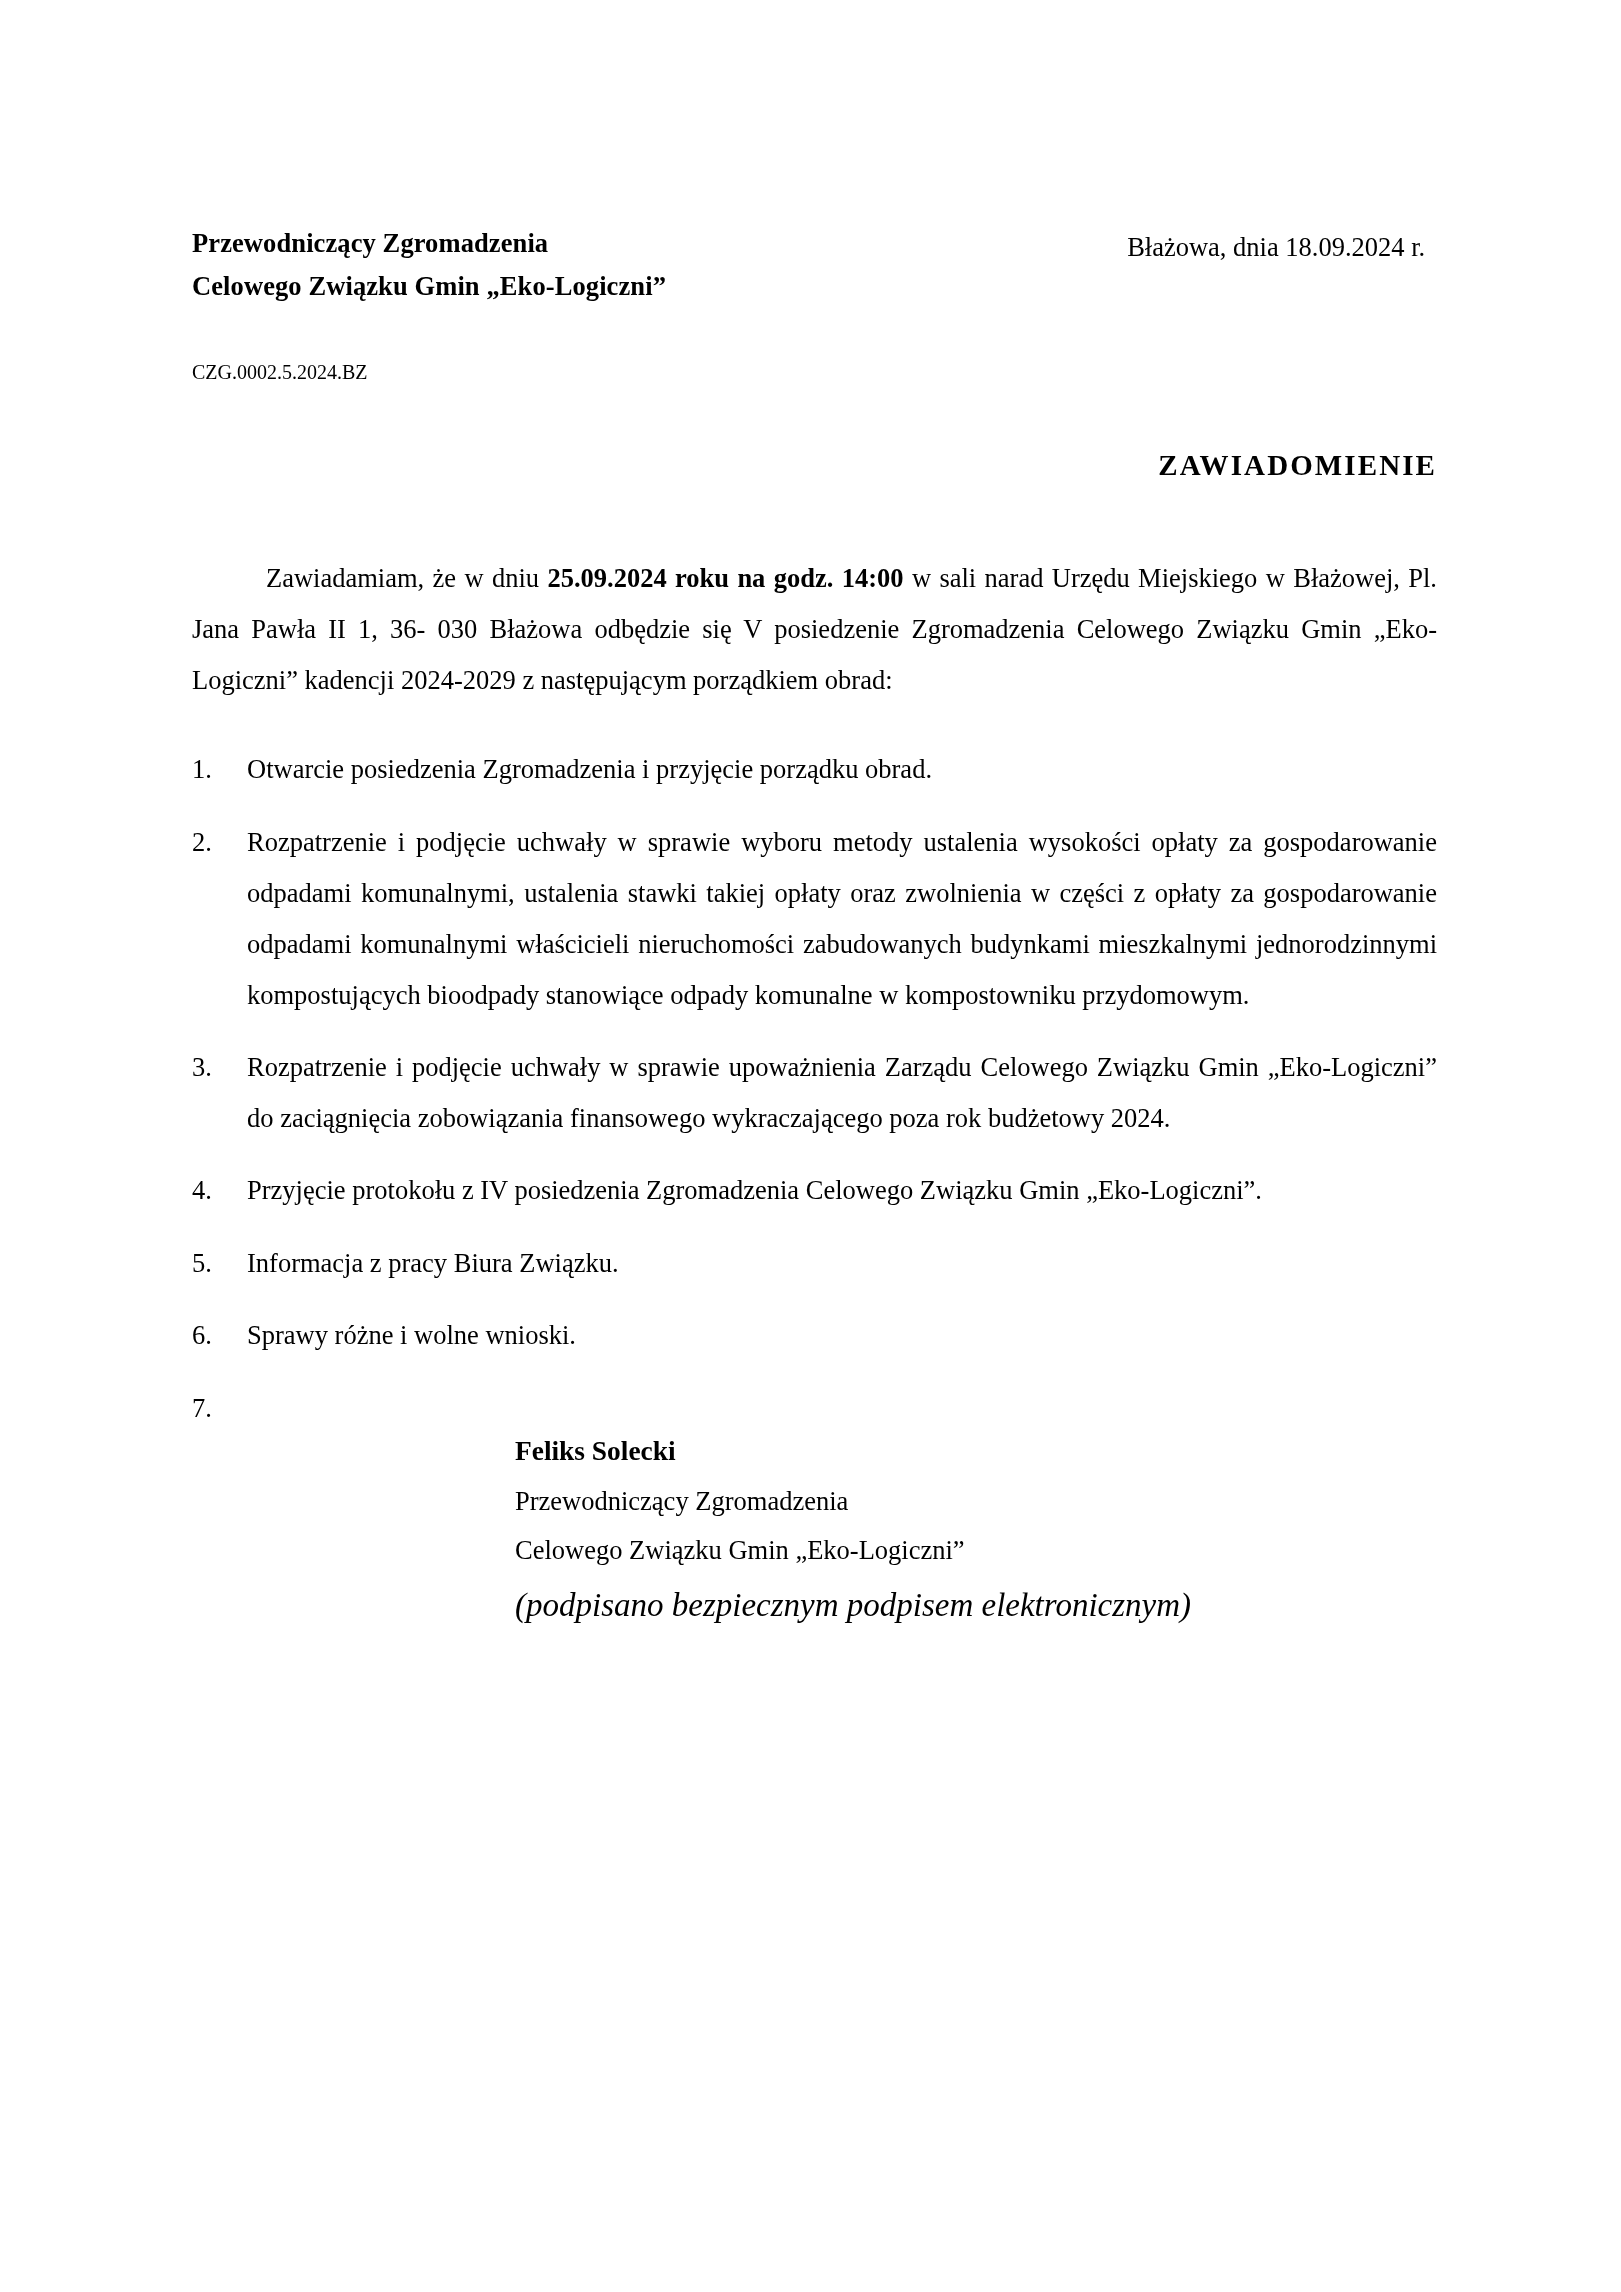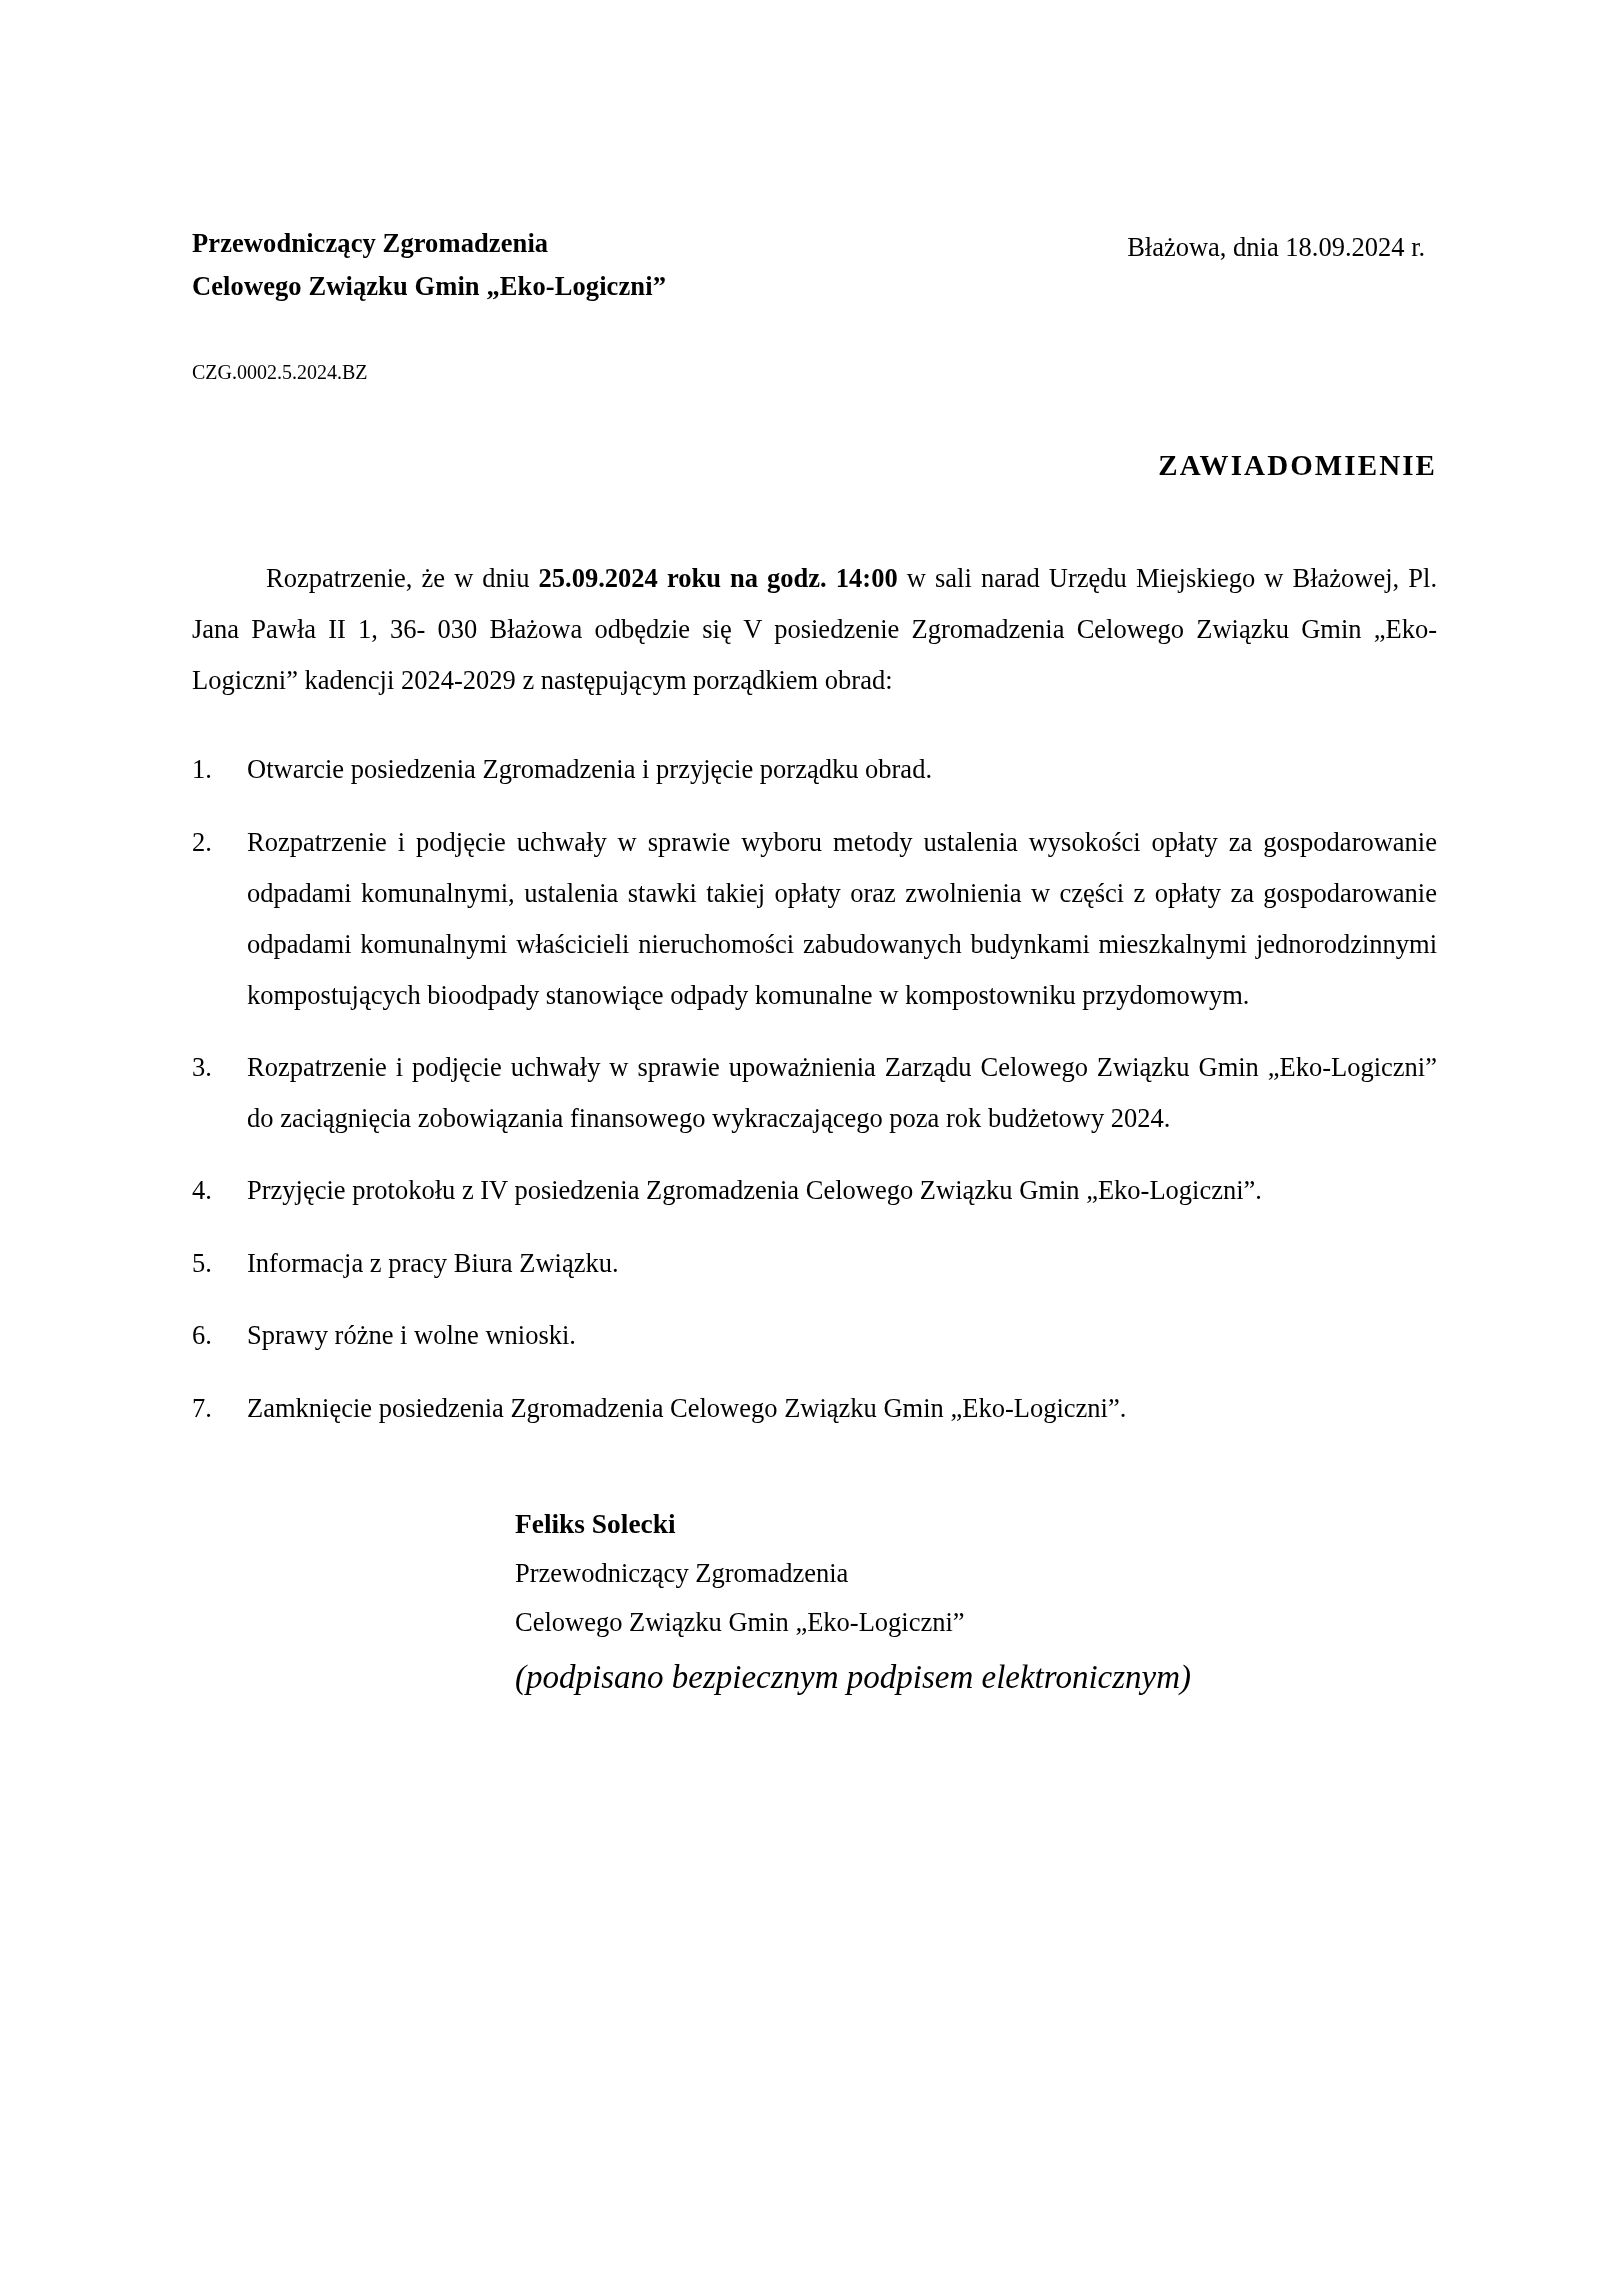--- a/index.html
+++ b/index.html
@@ -147,31 +147,31 @@
         <div class="header-line">Celowego Związku Gmin „Eko-Logiczni”</div>
       </div>
       <div class="header-date">Błażowa, dnia 18.09.2024 r.</div>
     </div>
 
     <div class="ref-number">CZG.0002.5.2024.BZ</div>
 
     <div class="doc-title">ZAWIADOMIENIE</div>
 
     <p class="intro">
-      <span>Rozpatrzenie, że w dniu </span><b>25.09.2024 roku na godz. 14:00</b><span> w sali narad Urzędu Miejskiego w Błażowej, Pl. Jana Pawła II 1, 36- 030 Błażowa odbędzie się V posiedzenie Zgromadzenia Celowego Związku Gmin „Eko- Logiczni” kadencji 2024-2029 z następującym porządkiem obrad:</span>
+      <span>Zawiadamiam, że w dniu </span><b>25.09.2024 roku na godz. 14:00</b><span> w sali narad Urzędu Miejskiego w Błażowej, Pl. Jana Pawła II 1, 36- 030 Błażowa odbędzie się V posiedzenie Zgromadzenia Celowego Związku Gmin „Eko- Logiczni” kadencji 2024-2029 z następującym porządkiem obrad:</span>
     </p>
 
     <ol class="agenda" id="agenda-list">
         <li class="agenda-item single"><span class="agenda-num">1.</span><span>Otwarcie posiedzenia Zgromadzenia i przyjęcie porządku obrad.</span></li>
         <li class="agenda-item"><span class="agenda-num">2.</span><span>Rozpatrzenie i podjęcie uchwały w sprawie wyboru metody ustalenia wysokości opłaty za gospodarowanie odpadami komunalnymi, ustalenia stawki takiej opłaty oraz zwolnienia w części z opłaty za gospodarowanie odpadami komunalnymi właścicieli nieruchomości zabudowanych budynkami mieszkalnymi jednorodzinnymi kompostujących bioodpady stanowiące odpady komunalne w kompostowniku przydomowym.</span></li>
         <li class="agenda-item"><span class="agenda-num">3.</span><span>Rozpatrzenie i podjęcie uchwały w sprawie upoważnienia Zarządu Celowego Związku Gmin „Eko-Logiczni” do zaciągnięcia zobowiązania finansowego wykraczającego poza rok budżetowy 2024.</span></li>
         <li class="agenda-item single"><span class="agenda-num">4.</span><span>Przyjęcie protokołu z IV posiedzenia Zgromadzenia Celowego Związku Gmin „Eko-Logiczni”.</span></li>
         <li class="agenda-item single"><span class="agenda-num">5.</span><span>Informacja z pracy Biura Związku.</span></li>
         <li class="agenda-item single"><span class="agenda-num">6.</span><span>Sprawy różne i wolne wnioski.</span></li>
-        <li class="agenda-item single"><span class="agenda-num">7.</span><span>Zamknięcie posiedzenia Zgromadzenia Celowego Związku Gmin „Eko-Logiczni”.</span></li>
+        <li class="agenda-item single"><span class="agenda-num">7.</span></li>
       </ol>
 
     <div class="signature">
       <div class="sig-name">Feliks Solecki</div>
       <div class="sig-role">Przewodniczący Zgromadzenia</div>
       <div class="sig-role">Celowego Związku Gmin „Eko-Logiczni”</div>
       <div class="sig-note">(podpisano bezpiecznym podpisem elektronicznym)</div>
     </div>
 
   </div>

